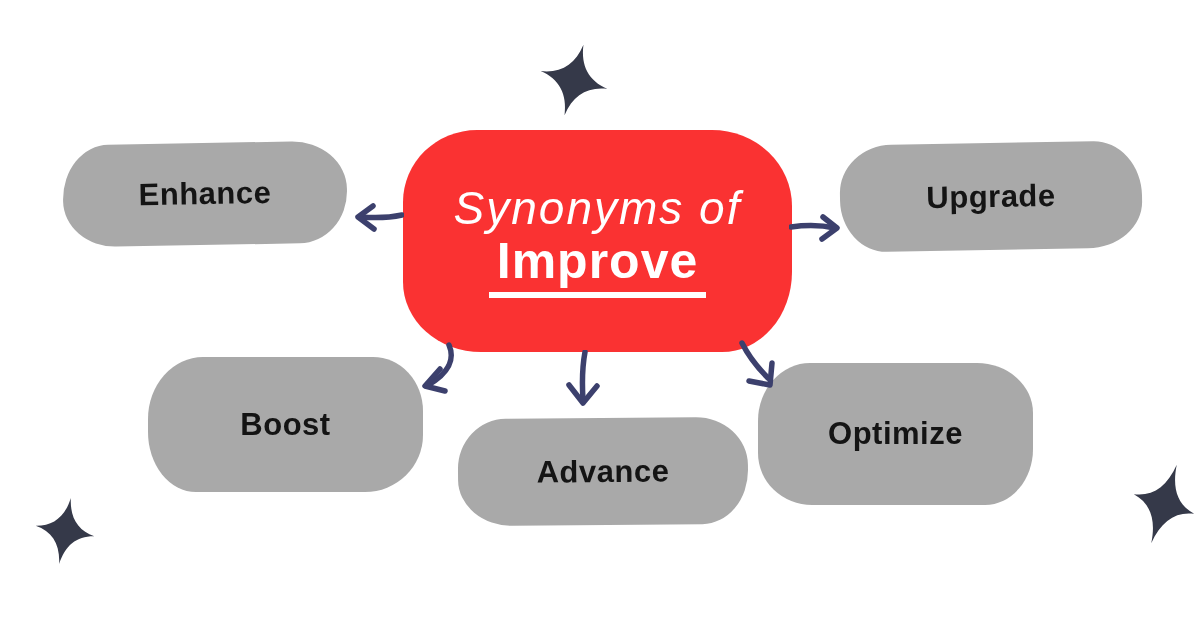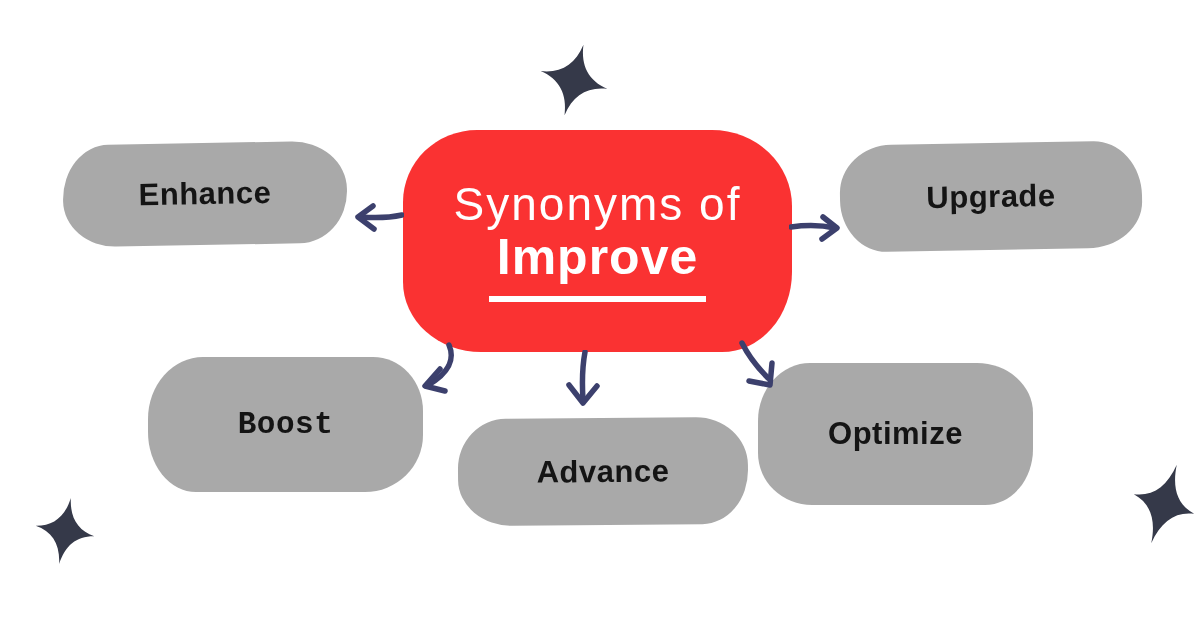--- a/index.html
+++ b/index.html
@@ -13,45 +13,45 @@
   
   .center-card {
     position: absolute; left: 403px; top: 130px; width: 389px; height: 222px;
     background: var(--center_bg, #FA3232);
     border-radius: 74px 80px 70px 78px / 72px 76px 80px 70px;
     display: flex; flex-direction: column; align-items: center; justify-content: center;
     gap: 2px;
   }
   .center-line1 {
     color: var(--center_text, #fff);
-    font-size: 46px; font-weight: 300; letter-spacing: 2px; line-height: 1.05;
+    font-size: 46px; font-weight: 300; letter-spacing: 2px; line-height: 1.05; font-style: italic;
   }
   .center-line2 {
     color: var(--center_text, #fff);
     font-size: 50px; font-weight: 800; letter-spacing: 1px; line-height: 1.1;
     border-bottom: 6px solid var(--center_text, #fff);
-    padding: 0 8px 11px 8px;
+    padding: 0 8px 3px 8px;
   }
 
   
   .blob {
     position: absolute;
     background: var(--blob_bg, #A9A9A9);
     display: flex; align-items: center; justify-content: center;
   }
   .blob .label {
     color: var(--label_text, #141414);
     font-size: 31px; font-weight: 800; letter-spacing: 0.5px;
   }
   .blob-enhance  { left: 63px;  top: 143px; width: 284px; height: 102px;
     border-radius: 46px 55px 48px 52px / 55px 48px 52px 46px; transform: rotate(-1deg); }
   .blob-upgrade  { left: 840px; top: 143px; width: 302px; height: 107px;
     border-radius: 52px 48px 55px 46px / 48px 55px 46px 52px; transform: rotate(-1deg); }
   .blob-boost    { left: 148px; top: 357px; width: 275px; height: 135px;
-    border-radius: 55px 50px 58px 48px / 62px 54px 57px 60px; font-family: Liberation Mono, monospace; }
+    border-radius: 55px 50px 58px 48px / 62px 54px 57px 60px; }
   .blob-advance  { left: 458px; top: 418px; width: 290px; height: 107px;
     border-radius: 48px 52px 46px 54px / 50px 48px 54px 46px; transform: rotate(-0.5deg); }
   .blob-optimize { left: 758px; top: 363px; width: 275px; height: 142px;
     border-radius: 52px 56px 48px 54px / 58px 50px 56px 52px; }
 
   
   .arrow { position: absolute; }
   .arrow svg { display: block; width: 100%; height: 100%; }
   .arrow path {
     fill: none; stroke: var(--arrow, #3C406D);

